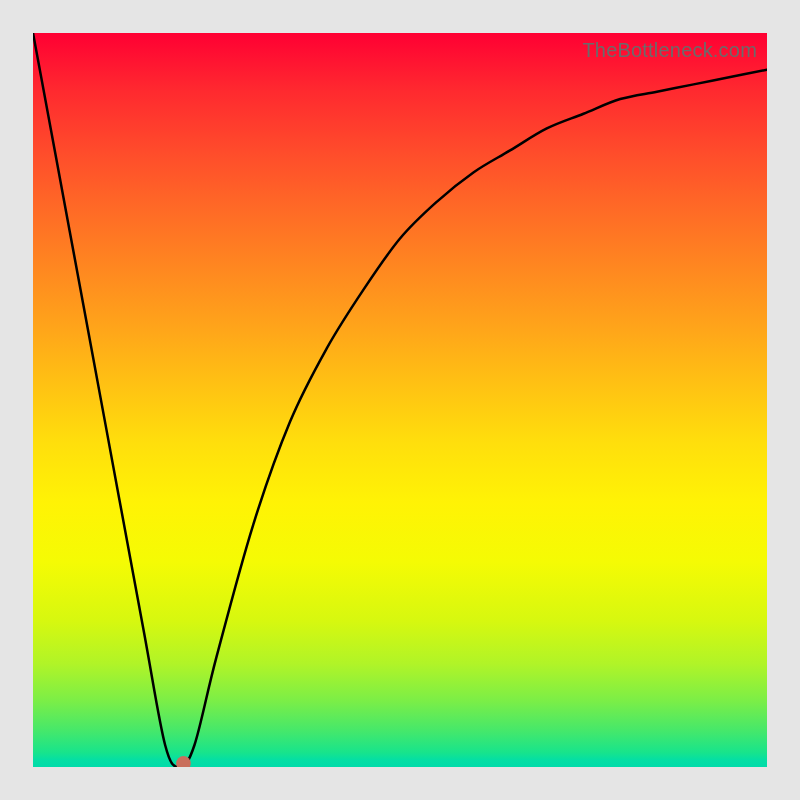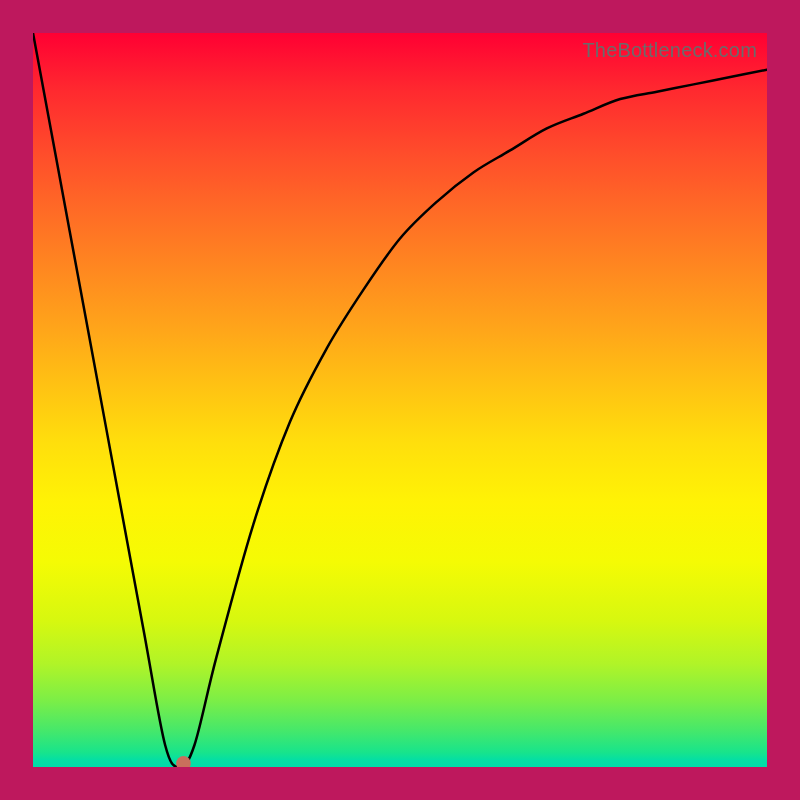--- a/index.html
+++ b/index.html
@@ -8,21 +8,21 @@
     width: 800px;
     height: 800px;
     background: #ffffff;
     font-family: Arial, Helvetica, sans-serif;
     overflow: hidden;
   }
   .frame {
     position: relative;
     width: 800px;
     height: 800px;
-    background: #be185d;
+    background: #e5e5e5;
     box-sizing: border-box;
   }
   .plot-area {
     position: absolute;
     left: 33px;
     top: 33px;
     width: 734px;
     height: 734px;
     
     background: linear-gradient(to bottom,

